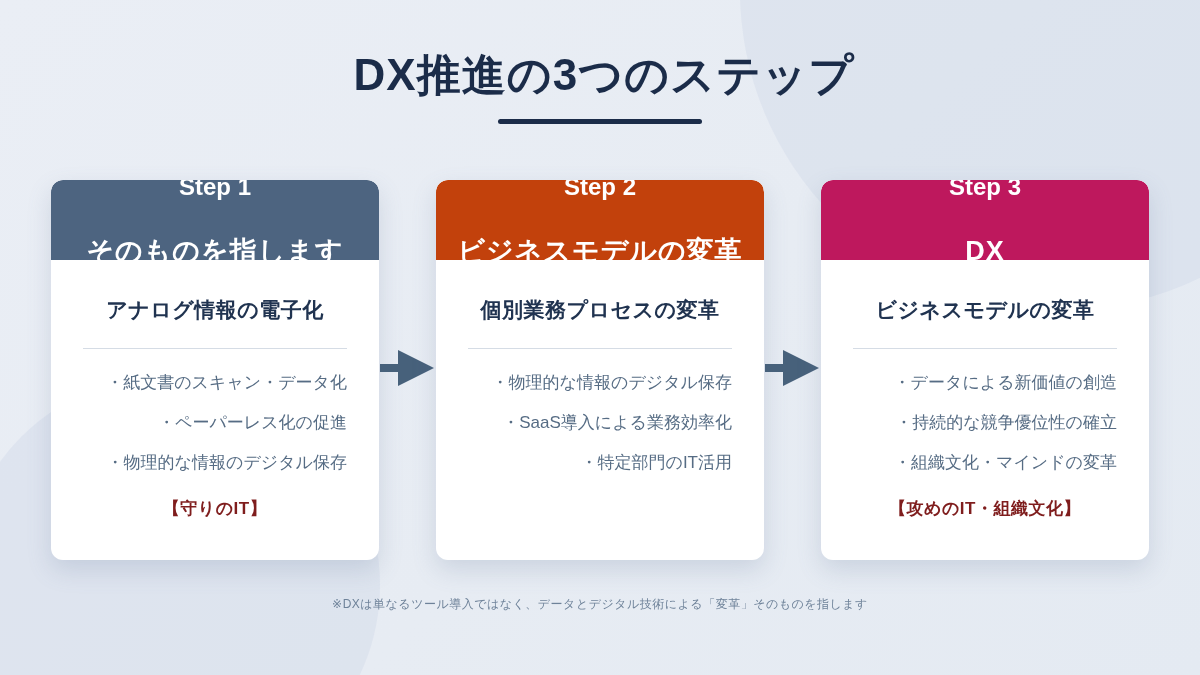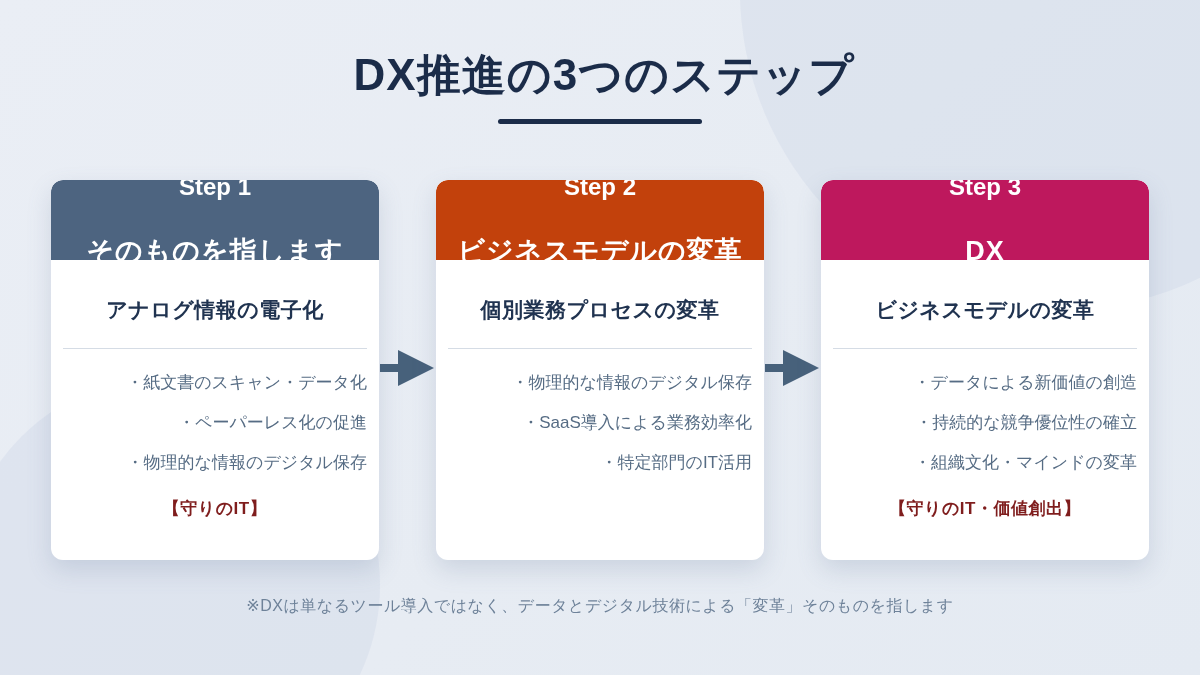--- a/index.html
+++ b/index.html
@@ -59,21 +59,21 @@
     flex-direction: column;
     align-items: center;
     justify-content: center;
     color: #ffffff;
     border-radius: 12px 12px 0 0;
     gap: 35px;
   }
   .step-label { font-size: 24px; font-weight: 700; line-height: 1.15; }
   .step-name  { font-size: 27px; font-weight: 700; line-height: 1.2; letter-spacing: 1px; white-space: nowrap; }
 
-  .card-body { padding: 0 12px; text-align: center; }
+  .card-body { padding: 0 32px; text-align: center; }
   .subtitle {
     margin-top: 36px;
     font-size: 21px;
     font-weight: 700;
     color: #203350;
     letter-spacing: 0.5px;
     white-space: nowrap;
   }
   .divider {
     border: none;
@@ -110,21 +110,21 @@
   }
 
   footer {
     position: absolute;
     left: 0;
     top: 596px;
     width: 1200px;
     text-align: center;
   }
   .footer-note {
-    font-size: 16px;
+    font-size: 12px;
     color: #6e8299;
     letter-spacing: 0.5px;
   }
 </style>
 </head>
 <body>
 
 <div class="bg-circle circle-tr"></div>
 <div class="bg-circle circle-bl"></div>
 
@@ -186,21 +186,21 @@
       <div class="step-name">DX</div>
     </div>
     <div class="card-body">
       <div class="subtitle">ビジネスモデルの変革</div>
       <hr class="divider">
       <ul class="bullets">
         <li>・データによる新価値の創造</li>
         <li>・持続的な競争優位性の確立</li>
         <li>・組織文化・マインドの変革</li>
       </ul>
-      <div class="tag">【守りのIT・価値創出】</div>
+      <div class="tag">【攻めのIT・組織文化】</div>
     </div>
   </section>
 
 </main>
 
 <footer>
   <p class="footer-note">※DXは単なるツール導入ではなく、データとデジタル技術による「変革」そのものを指します</p>
 </footer>
 
 </body></html>

